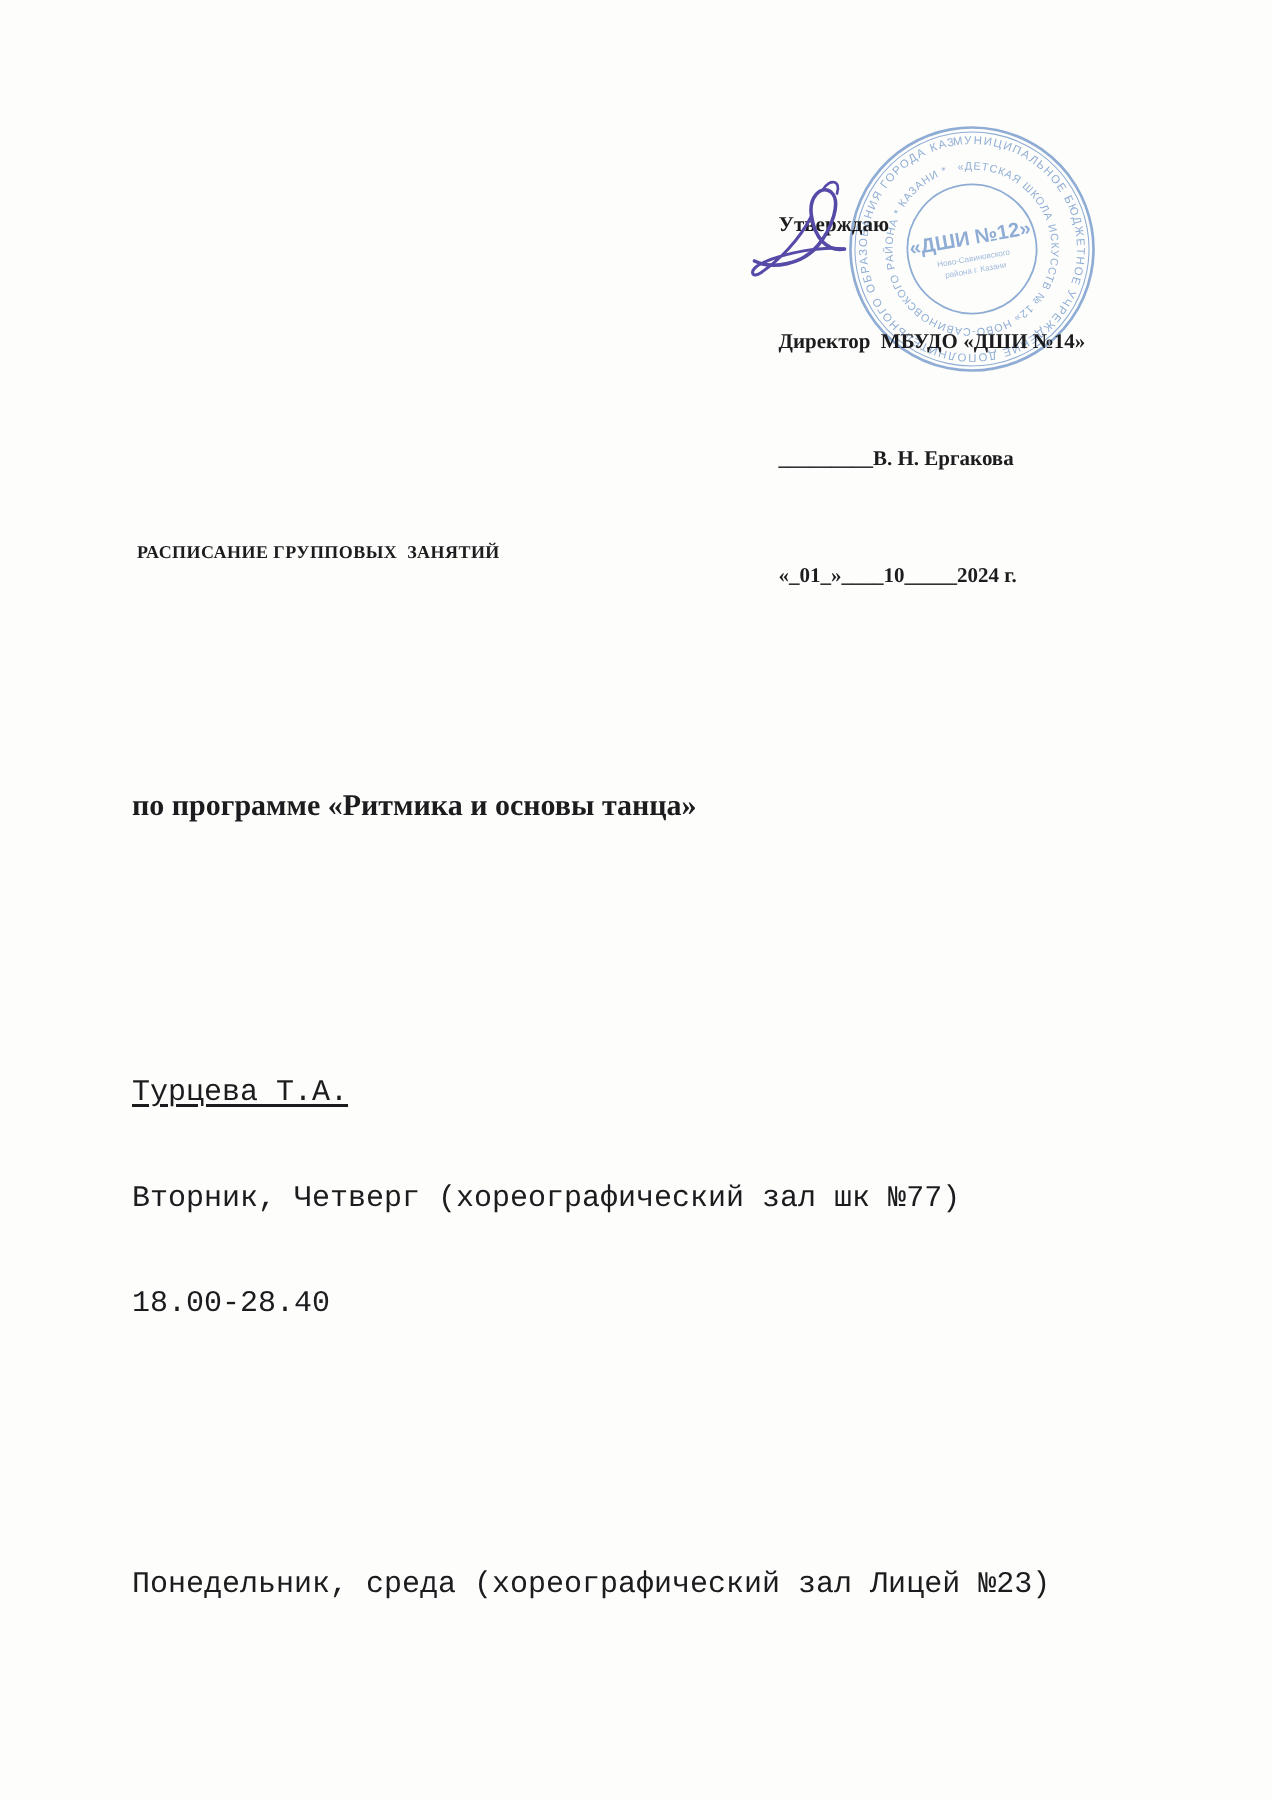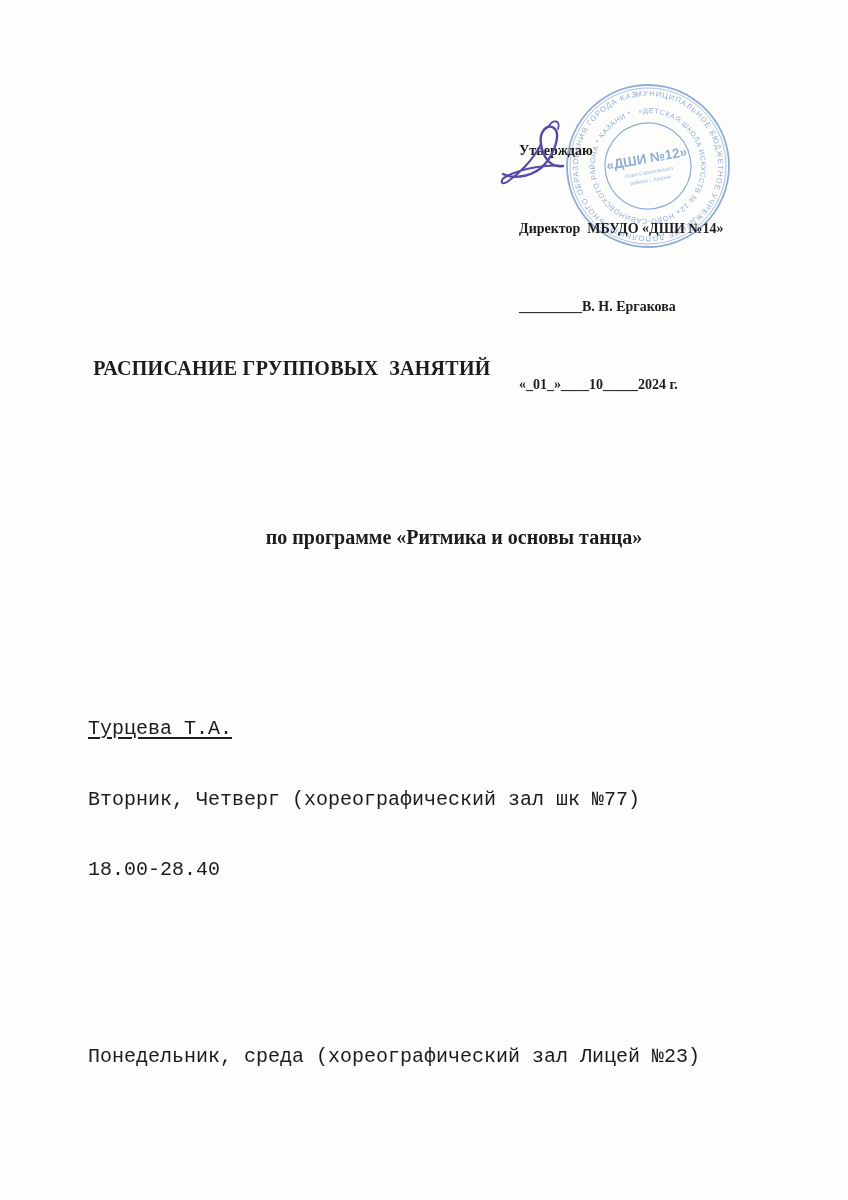--- a/index.html
+++ b/index.html
@@ -26,22 +26,22 @@
 
   
   .signature{position:absolute;left:497px;top:116px;width:118px;height:76px;z-index:3;}
 
   
   .content{
     position:absolute;left:88px;top:237px;right:28px;
     font-size:20px;line-height:23.5px;
     white-space:pre-wrap;z-index:2;
   }
-  .h-groups{font-weight:bold;font-size:20px;line-height:24px;letter-spacing:0.3px;}
-  .program{font-weight:bold;margin-top:28px;margin-bottom:3px;text-align:center;}
+  .h-groups{font-weight:bold;font-size:12px;line-height:24px;letter-spacing:0.3px;}
+  .program{font-weight:bold;margin-top:28px;margin-bottom:3px;}
   .entry{margin:0;font-family:Liberation Mono, monospace;}
   .entry + .entry{margin-top:22px;}
   .entries{margin:0;}
   .teacher{text-decoration:underline;text-underline-offset:3px;}
   .line{min-height:23.5px;}
 </style>
 </head>
 <body>
 
 <div class="page">

